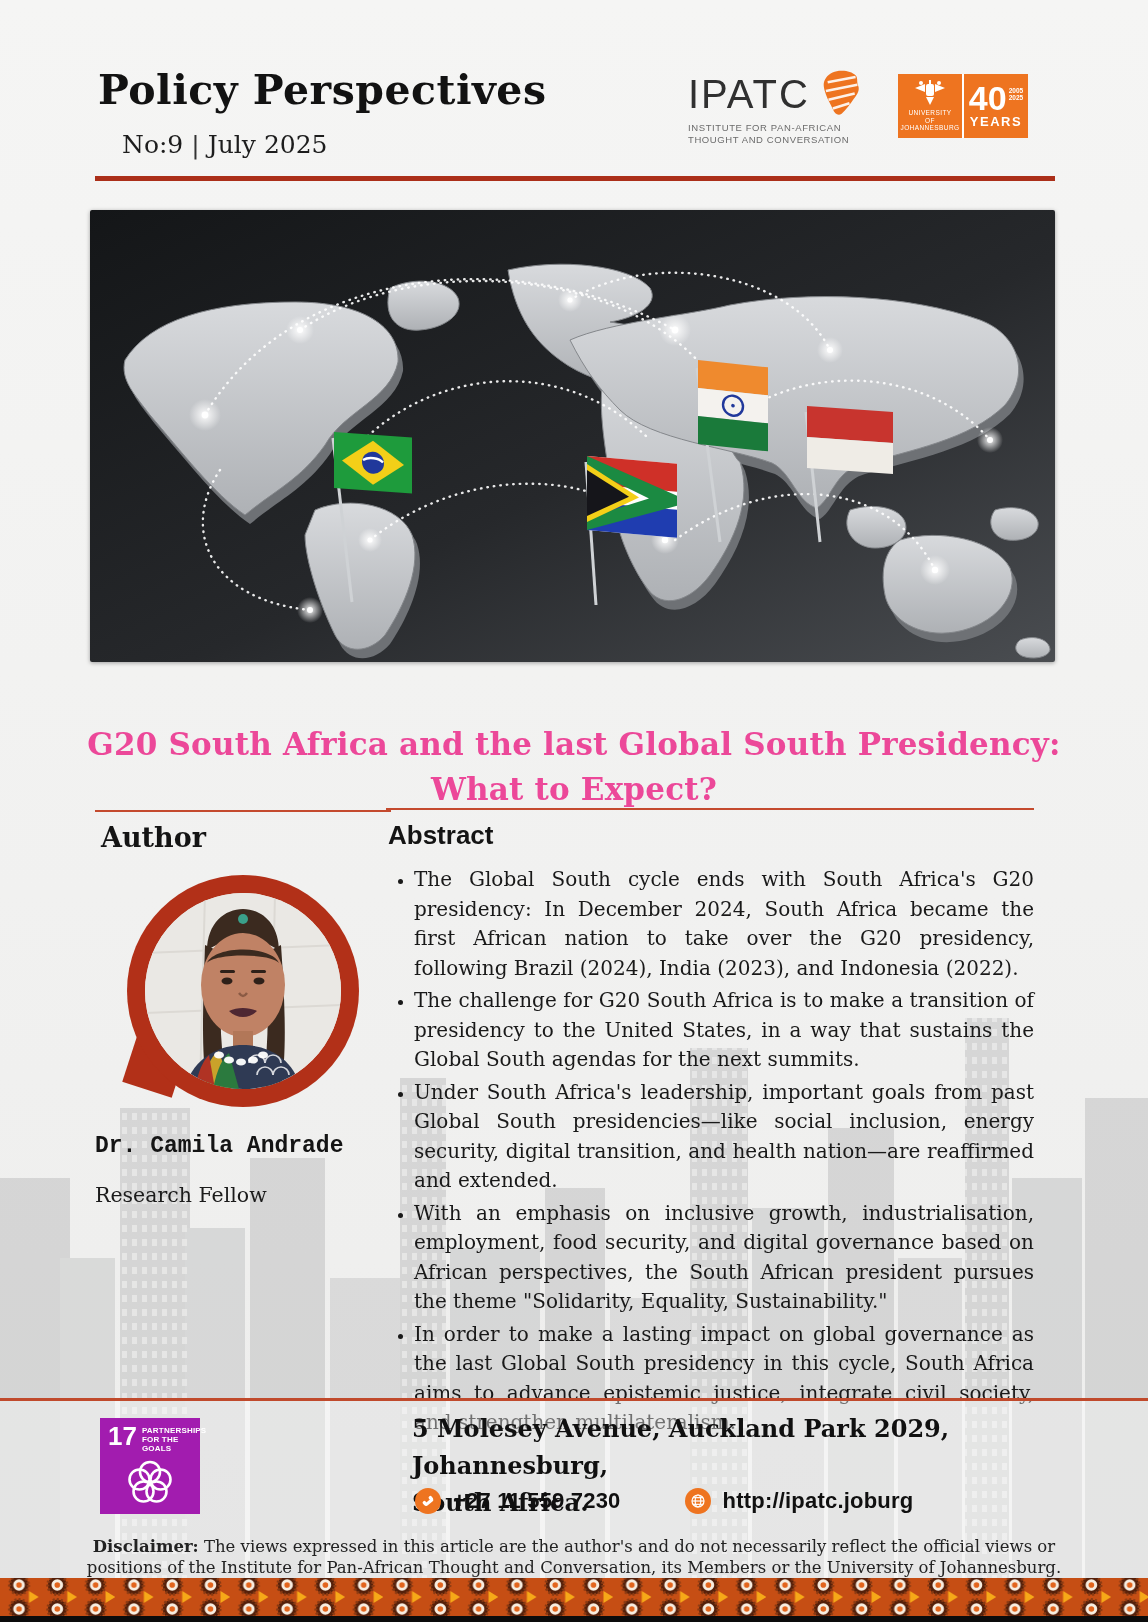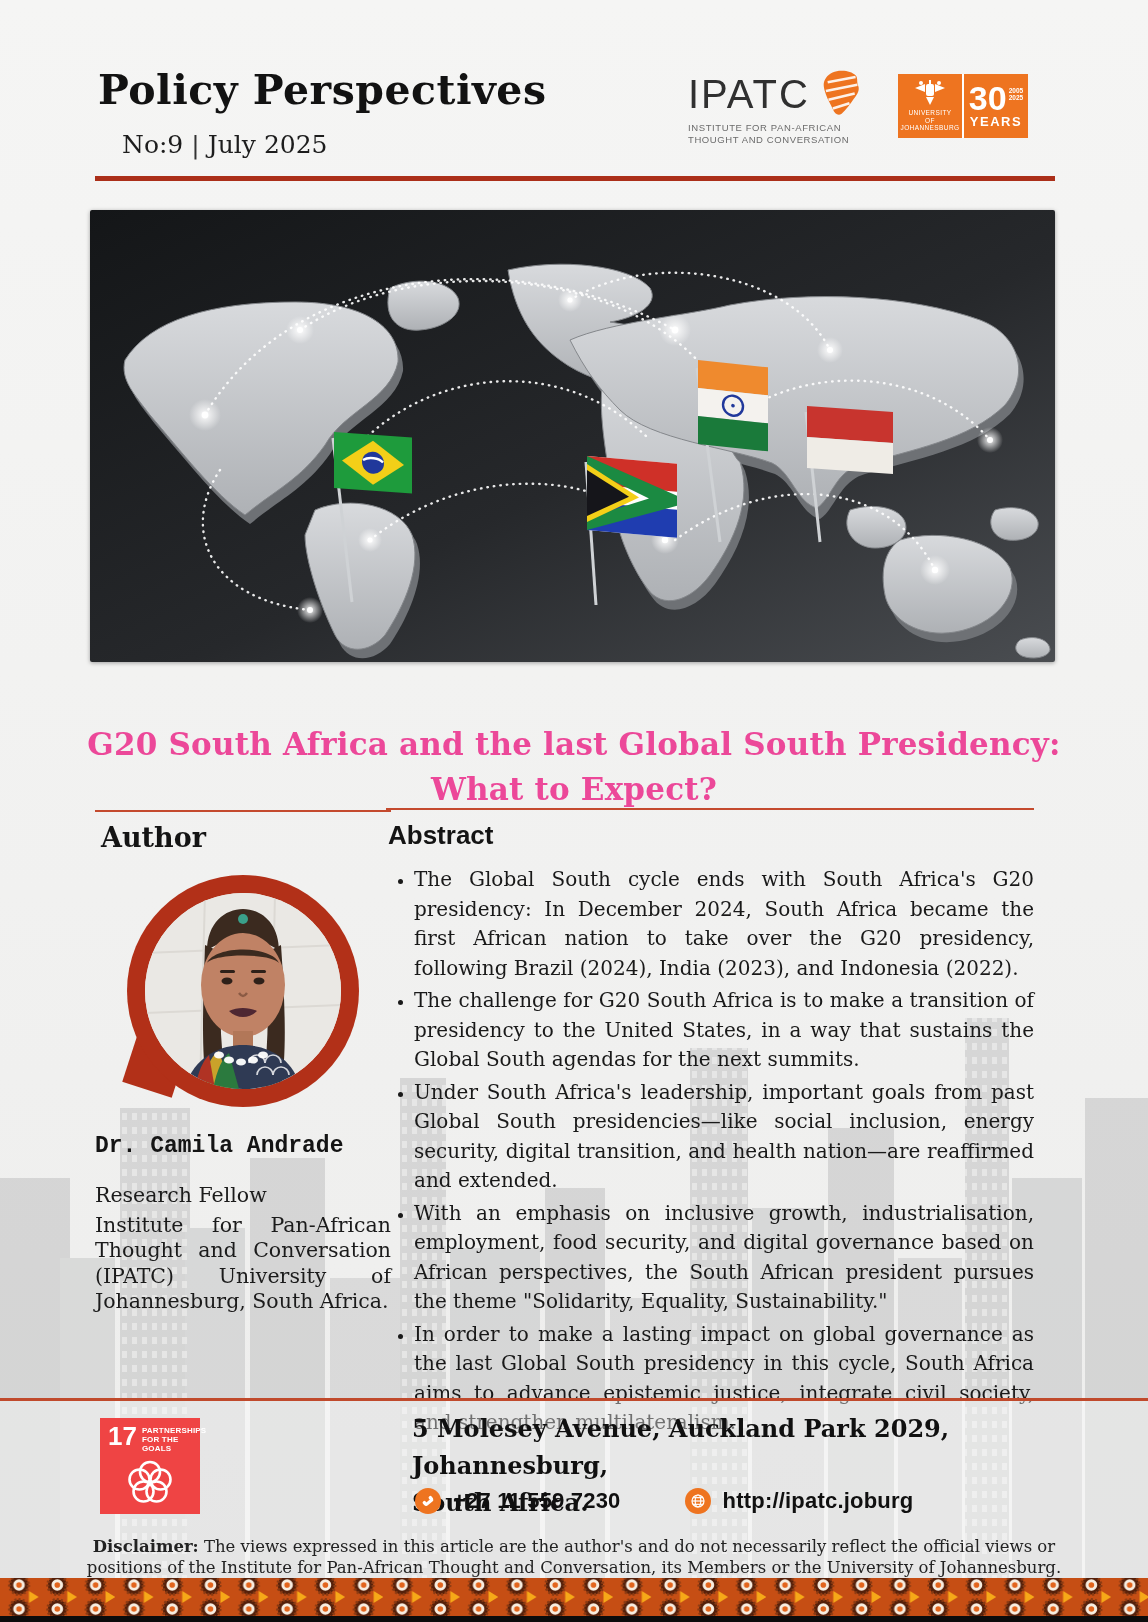--- a/index.html
+++ b/index.html
@@ -45,21 +45,21 @@
   .auth-name{font-size:23px;font-weight:700;margin-top:26px;color:#141414;font-family:Liberation Mono, monospace;}
   .auth-p{font-size:20.5px;line-height:25.5px;margin-top:10px;text-align:justify;color:#1b1b1b;}
   .auth-p.first{margin-top:14px;}
   
   .abstract-list{margin:14px 0 0 0;padding-left:28px;}
   .abstract-list li{font-size:20px;line-height:29.5px;text-align:justify;color:#191919;margin-bottom:3px;}
   .abstract-list li::marker{font-size:15px;}
   
   .footer-band{left:0;top:1401px;width:1148px;height:177px;background:rgba(255,255,255,.38);}
   .footer-rule{left:0;top:1398px;width:1148px;height:3px;background:#c04a2c;}
-  .sdg{left:100px;top:1418px;width:100px;height:96px;background:#ef4444;color:#fff;padding:6px 8px;box-sizing:border-box;}
+  .sdg{left:100px;top:1418px;width:100px;height:96px;background:#a21caf;color:#fff;padding:6px 8px;box-sizing:border-box;}
   .sdg-top{display:flex;align-items:flex-start;}
   .sdg-n{font-family:"Liberation Sans",sans-serif;font-size:26px;font-weight:700;line-height:24px;}
   .sdg-lbl{font-family:"Liberation Sans",sans-serif;font-size:8px;font-weight:700;line-height:9px;margin-left:5px;margin-top:2px;letter-spacing:.2px;}
   .sdg-wheel{display:block;margin:4px auto 0 auto;}
   .addr{left:412px;top:1410px;width:620px;font-size:24px;font-weight:700;line-height:37px;color:#101010;}
   .contact-row{left:415px;top:1488px;display:flex;align-items:center;font-family:"Liberation Sans",sans-serif;}
   .contact{display:flex;align-items:center;margin-right:64px;}
   .badge{width:26px;height:26px;border-radius:50%;background:#ee7420;display:flex;align-items:center;justify-content:center;margin-right:12px;}
   .contact .txt{font-size:22px;font-weight:700;color:#101010;letter-spacing:.2px;}
   .disclaimer{left:74px;top:1536px;width:1000px;text-align:center;font-size:16.5px;line-height:21px;color:#222;}
@@ -145,21 +145,21 @@
         </g>
       </svg>
       <div class="uj-lines">
         <div>UNIVERSITY</div>
         <div>OF</div>
         <div>JOHANNESBURG</div>
       </div>
     </div>
     <div class="sq years">
       <div class="big-row">
-        <span class="n20">30</span>
+        <span class="n20">40</span>
         <span class="mini">
           <div>2005</div>
           <div>2025</div>
         </span>
       </div>
       <div class="yrs">YEARS</div>
     </div>
   </div>
 
   <div class="abs header-rule"></div>
@@ -342,21 +342,20 @@
               <path d="M120 170 a8 8 0 0 1 16 0"></path>
             <path d="M112 182 a8 8 0 0 1 16 0"></path>
               <path d="M128 182 a8 8 0 0 1 16 0"></path>
           </g>
         </svg>
       </div>
     </div>
 
     <div class="auth-name">Dr. Camila Andrade</div>
     <div class="auth-p first" style="margin-top:24px;text-align:left;">Research Fellow</div>
-    <div class="auth-p" style="margin-top:4px;">Institute for Pan-African Thought and Conversation (IPATC) University of Johannesburg, South Africa.</div>
   </div>
 
   <div class="abs col-right">
     <div class="thin-rule" style="width:648px;"></div>
     <div class="col-h" style="margin-left:2px;font-family:'Liberation Sans',sans-serif;font-size:26px;">Abstract</div>
     <ul class="abstract-list">
         <li>The Global South cycle ends with South Africa's G20 presidency: In December 2024, South Africa became the first African nation to take over the G20 presidency, following Brazil (2024), India (2023), and Indonesia (2022).</li>
         <li>The challenge for G20 South Africa is to make a transition of presidency to the United States, in a way that sustains the Global South agendas for the next summits.</li>
         <li>Under South Africa's leadership, important goals from past Global South presidencies—like social inclusion, energy security, digital transition, and health nation—are reaffirmed and extended.</li>
         <li>With an emphasis on inclusive growth, industrialisation, employment, food security, and digital governance based on African perspectives, the South African president pursues the theme "Solidarity, Equality, Sustainability."</li>

